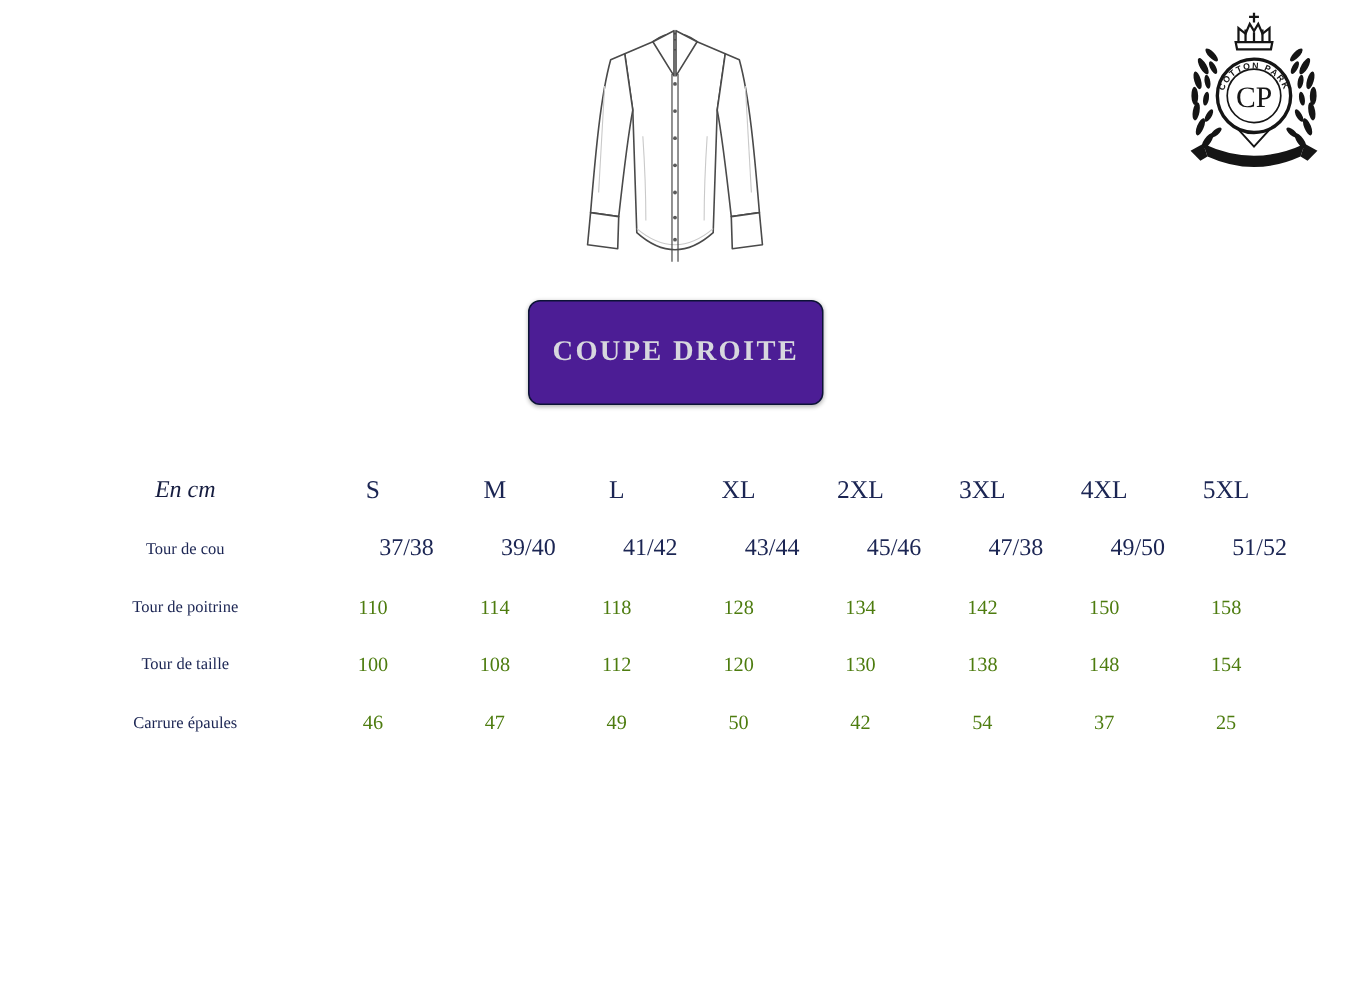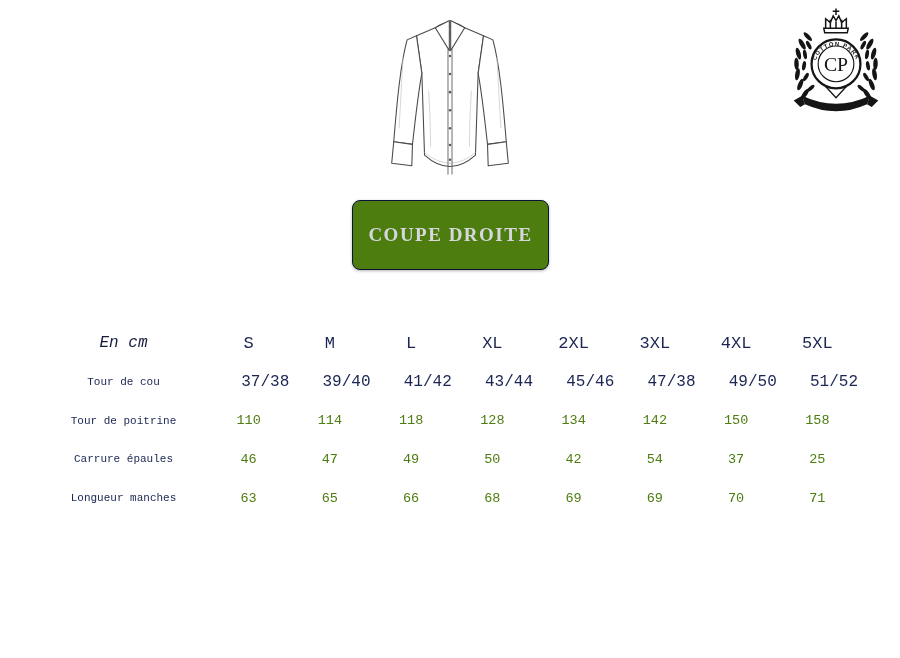--- a/index.html
+++ b/index.html
@@ -23,39 +23,38 @@
   .logo-wrap {
     position:absolute; top:6px; right:17px;
     width:94px; height:112px;
   }
   .logo-wrap svg { width:100%; height:100%; display:block; }
 
   
   .fit-btn {
     position:absolute; left:352px; top:200px;
     width:197px; height:70px;
-    background:#4d7c0f;
+    background:#4c1d95;
     border:1px solid #0c1336;
     border-radius:8px;
     color:#d7d7de;
     font-family:"Liberation Serif", serif;
     font-size:19px; font-weight:bold;
     letter-spacing:1.5px;
     text-align:center;
     cursor:pointer;
     box-shadow:0 1px 3px rgba(0,0,0,0.30);
   }
 
   
   .size-table {
-    position:absolute; left:25px; top:324px;
+    position:absolute; left:25px; top:308px;
     width:833px;
     border-collapse:collapse;
     table-layout:fixed;
-    font-family:Liberation Mono, monospace;
   }
   .size-table col.label-col { width:183px; }
   .size-table th, .size-table td {
     height:38.7px;
     padding:0;
     text-align:center;
     vertical-align:middle;
     font-weight:normal;
     white-space:nowrap;
   }
@@ -229,35 +228,35 @@
         <td class="num-val">110</td>
         <td class="num-val">114</td>
         <td class="num-val">118</td>
         <td class="num-val">128</td>
         <td class="num-val">134</td>
         <td class="num-val">142</td>
         <td class="num-val">150</td>
         <td class="num-val">158</td>
       </tr>
       <tr>
+        <th class="row-label">Tour de taille</th>
+        <td class="num-val">100</td>
+        <td class="num-val">108</td>
+        <td class="num-val">112</td>
+        <td class="num-val">120</td>
+        <td class="num-val">130</td>
+        <td class="num-val">138</td>
+        <td class="num-val">148</td>
+        <td class="num-val">154</td>
+      </tr>
+      <tr>
         <th class="row-label">Carrure épaules</th>
         <td class="num-val">46</td>
         <td class="num-val">47</td>
         <td class="num-val">49</td>
         <td class="num-val">50</td>
         <td class="num-val">42</td>
         <td class="num-val">54</td>
         <td class="num-val">37</td>
         <td class="num-val">25</td>
       </tr>
-      <tr>
-        <th class="row-label">Longueur manches</th>
-        <td class="num-val">63</td>
-        <td class="num-val">65</td>
-        <td class="num-val">66</td>
-        <td class="num-val">68</td>
-        <td class="num-val">69</td>
-        <td class="num-val">69</td>
-        <td class="num-val">70</td>
-        <td class="num-val">71</td>
-      </tr>
     </tbody>
 </table>
 
 </body></html>

